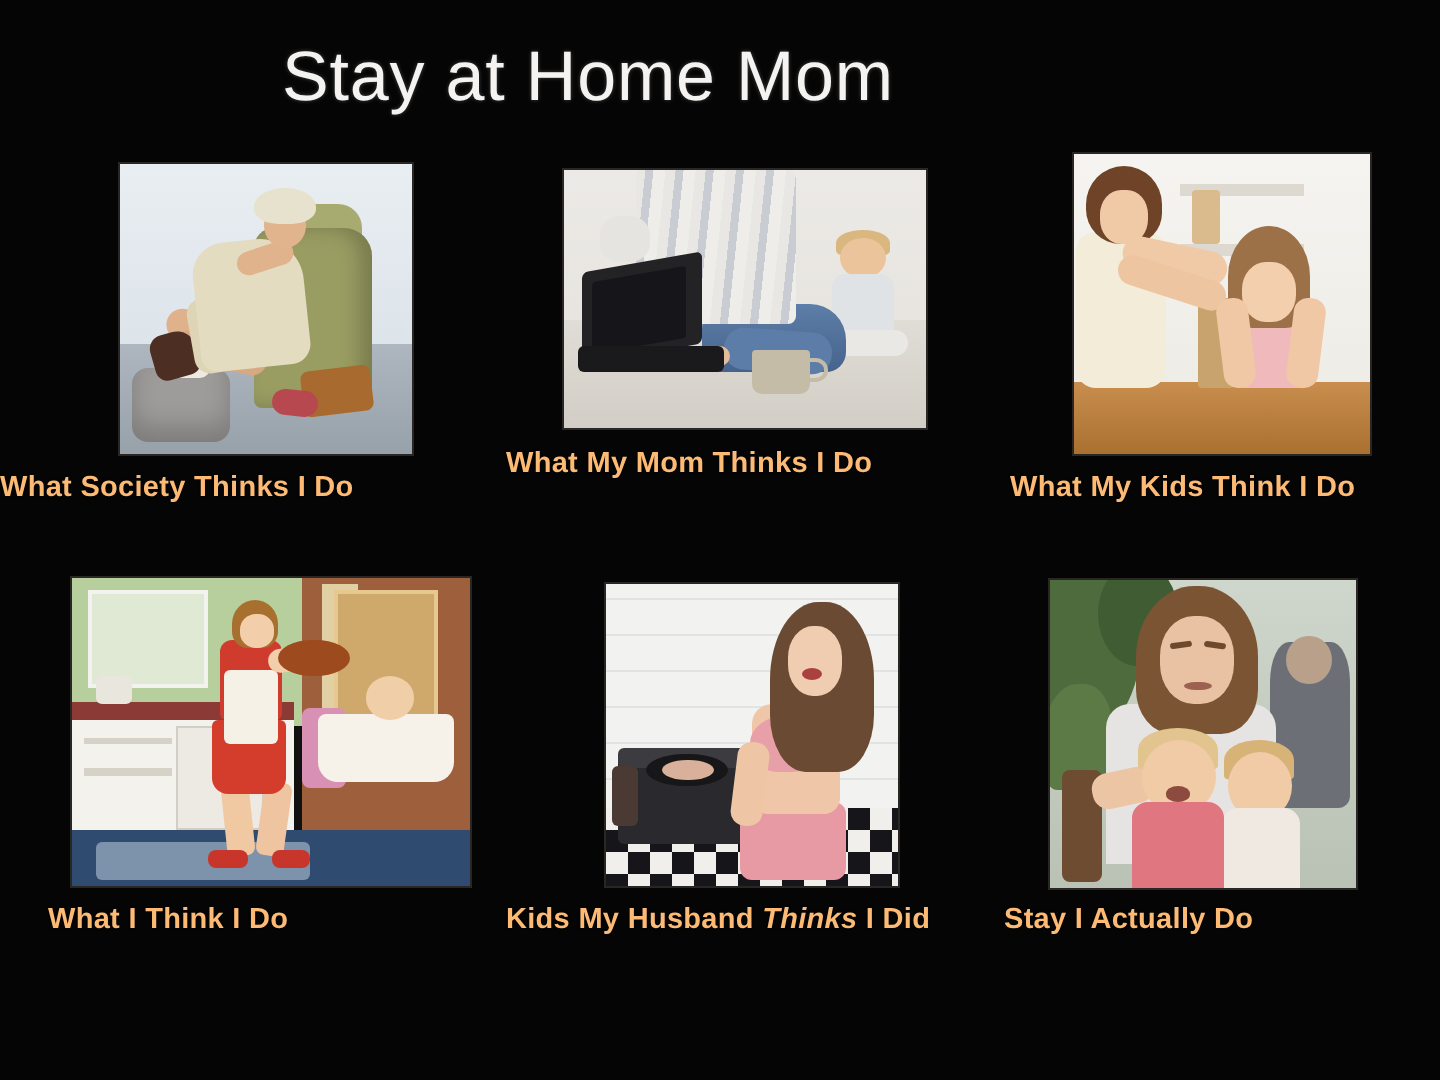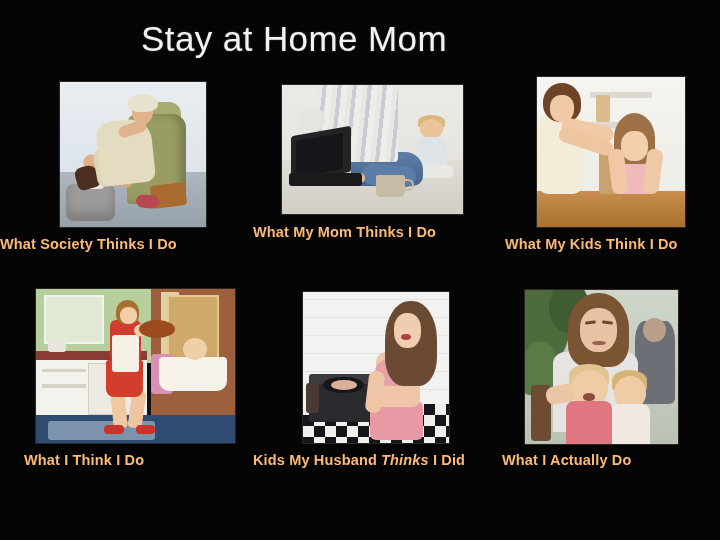--- a/index.html
+++ b/index.html
@@ -347,16 +347,16 @@
           <div class="sh p6-arm2"></div>
         <div class="sh p6-b2-hr"></div>
           <div class="sh p6-b2-h"></div>
         <div class="sh p6-b2-b"></div>
         <div class="sh p6-b1-hr"></div>
           <div class="sh p6-b1-h"></div>
         <div class="sh p6-b1-m"></div>
           <div class="sh p6-b1-b"></div>
       </div>
     </div>
-    <div class="caption" style="left:502px; top:452px; width:218px;">What I Actually Do</div>
+    <div class="caption" style="left:502px; top:452px; width:218px;">Stay I Actually Do</div>
   </div>
 
 </div>
 
 </body></html>

